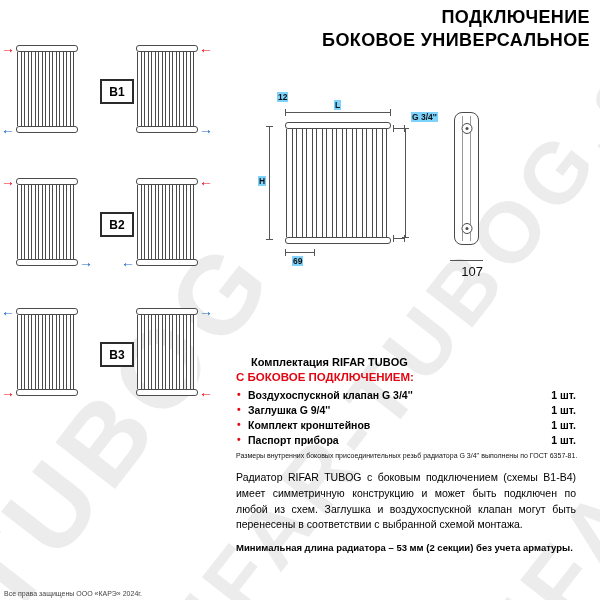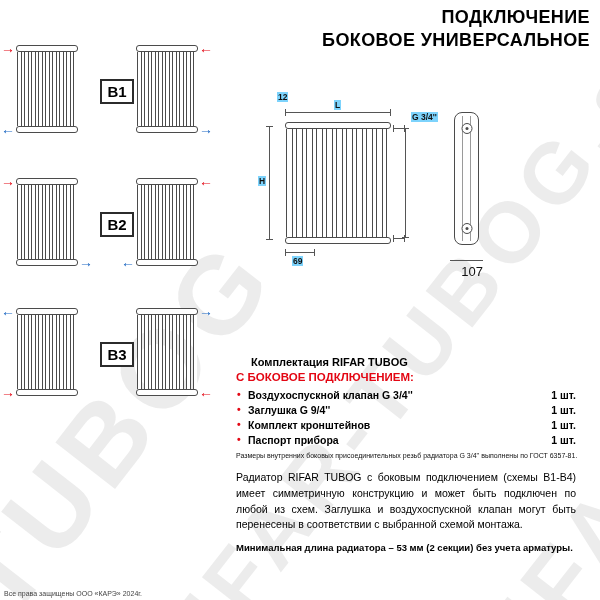--- a/index.html
+++ b/index.html
@@ -23,21 +23,21 @@
   .s1{top:45px}.s2{top:178px}.s3{top:308px}.s4{top:438px}
   .radiator{position:absolute;width:62px;height:88px;top:0;}
   .rad-left{left:8px}.rad-right{left:128px}
   .rad-top,.rad-bottom{position:absolute;left:0;right:0;height:7px;border:1px solid #4b4b4b;
         border-radius:3px;background:#fff;box-sizing:border-box;}
   .rad-top{top:0}.rad-bottom{bottom:0}
   .rad-cols{position:absolute;left:1px;right:1px;top:7px;bottom:7px;
         background:repeating-linear-gradient(90deg,#4b4b4b 0 1px,#fff 1px 4px,#4b4b4b 4px 5px,transparent 5px 7px);}
   .scheme-label{position:absolute;left:92px;top:34px;width:30px;height:21px;border:2px solid #2b2b2b;
         background:#fff;display:flex;align-items:center;justify-content:center;
-        font-weight:bold;font-size:15px;color:#000;}
+        font-weight:bold;font-size:12px;color:#000;}
   .arrow{position:absolute;font-weight:bold;font-size:14px;line-height:9px;}
   .arrow.red{color:#e30613}.arrow.blue{color:#1a66c2}
   .arrow.tl{top:-1px;left:-15px}.arrow.bl{bottom:-1px;left:-15px}
   .arrow.tr{top:-1px;right:-15px}.arrow.br{bottom:-1px;right:-15px}
   .arrow.r::before{content:"\2192"}
   .arrow.l::before{content:"\2190"}
 
   
   .dim{left:255px;top:98px;width:205px;height:180px;font-size:9px;}
   .rad-big{position:absolute;left:30px;top:24px;width:106px;height:122px;}

